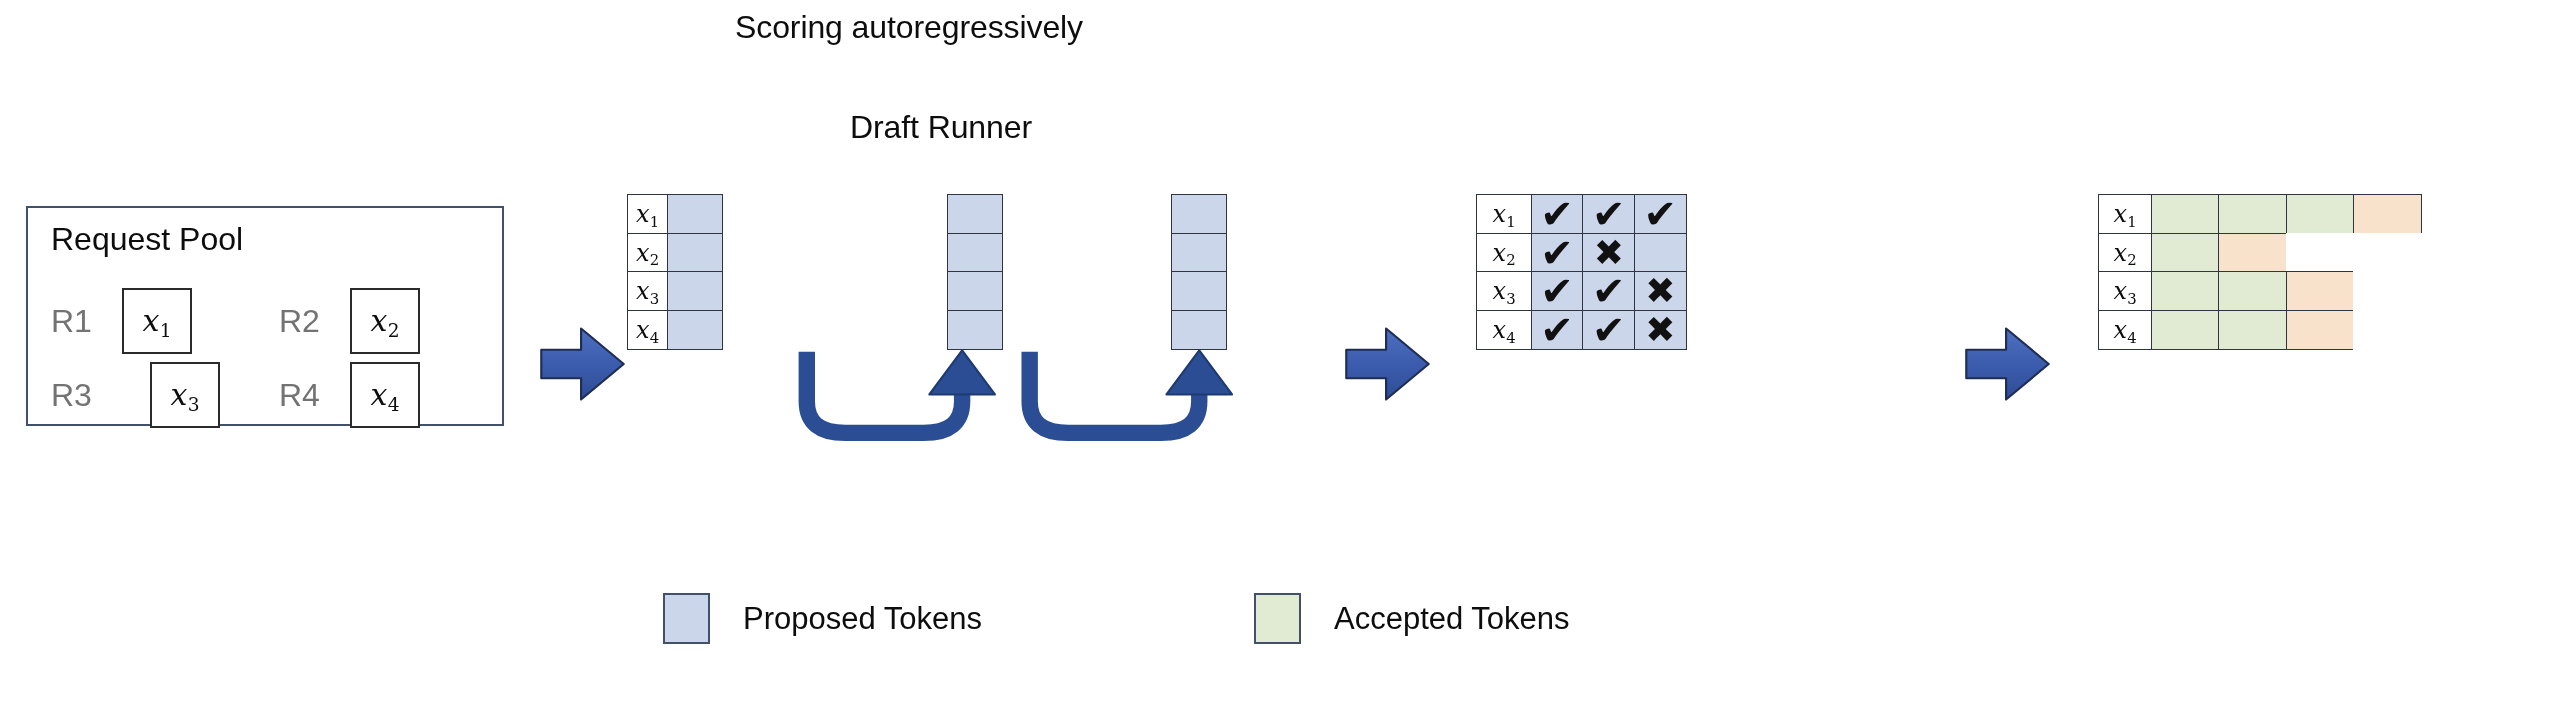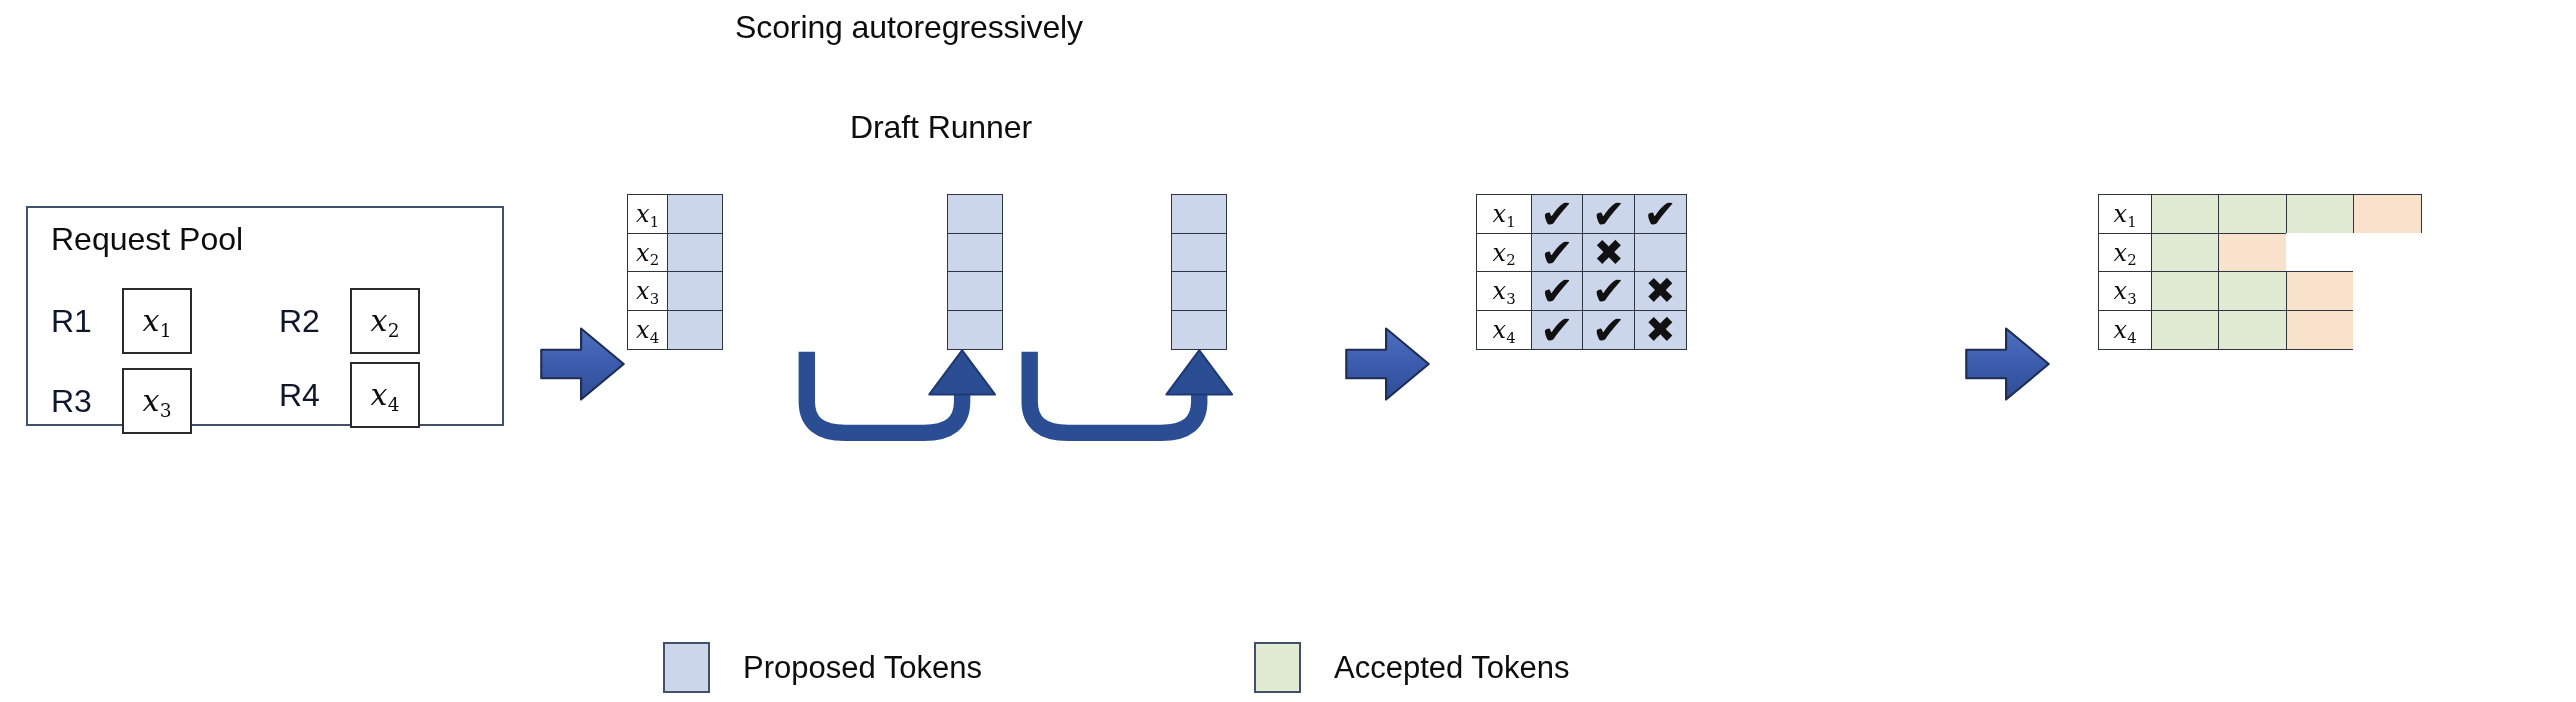--- a/index.html
+++ b/index.html
@@ -51,21 +51,21 @@
     color: #0d0d0d;
     white-space: nowrap;
   }
   .req-slot {
     position: absolute;
     display: flex;
     align-items: center;
   }
   .req-label {
     font-size: 32px;
-    color: #0f172a;
+    color: #737373;
     width: 71px;
     white-space: nowrap;
   }
   .req-box {
     width: 70px;
     height: 66px;
     border: 2.1px solid #2b2b2b;
     box-sizing: border-box;
     background: #ffffff;
     display: flex;
@@ -121,21 +121,21 @@
     line-height: 1;
     color: #111111;
   }
   .mark.tick { font-size: 40px; }
   .mark.cross { font-size: 36px; }
 
   
   #legend {
     position: absolute;
     left: 0;
-    top: 632px;
+    top: 583px;
     width: 2472px;
     height: 71px;
   }
   .legend-item {
     position: absolute;
     display: flex;
     align-items: center;
   }
   .legend-swatch {
     width: 47px;
@@ -171,21 +171,21 @@
       </span>
     </div>
 
     <div class="req-slot" style="left:251px; top:80px;">
       <span class="req-label">R2</span>
       <span class="req-box">
         <span class="mathvar"><span>x</span><sub>2</sub></span>
       </span>
     </div>
 
-    <div class="req-slot" style="left:23px; top:160px;">
+    <div class="req-slot" style="left:23px; top:154px;gap:28px;">
       <span class="req-label">R3</span>
       <span class="req-box">
         <span class="mathvar"><span>x</span><sub>3</sub></span>
       </span>
     </div>
 
     <div class="req-slot" style="left:251px; top:154px;">
       <span class="req-label">R4</span>
       <span class="req-box">
         <span class="mathvar"><span>x</span><sub>4</sub></span>

